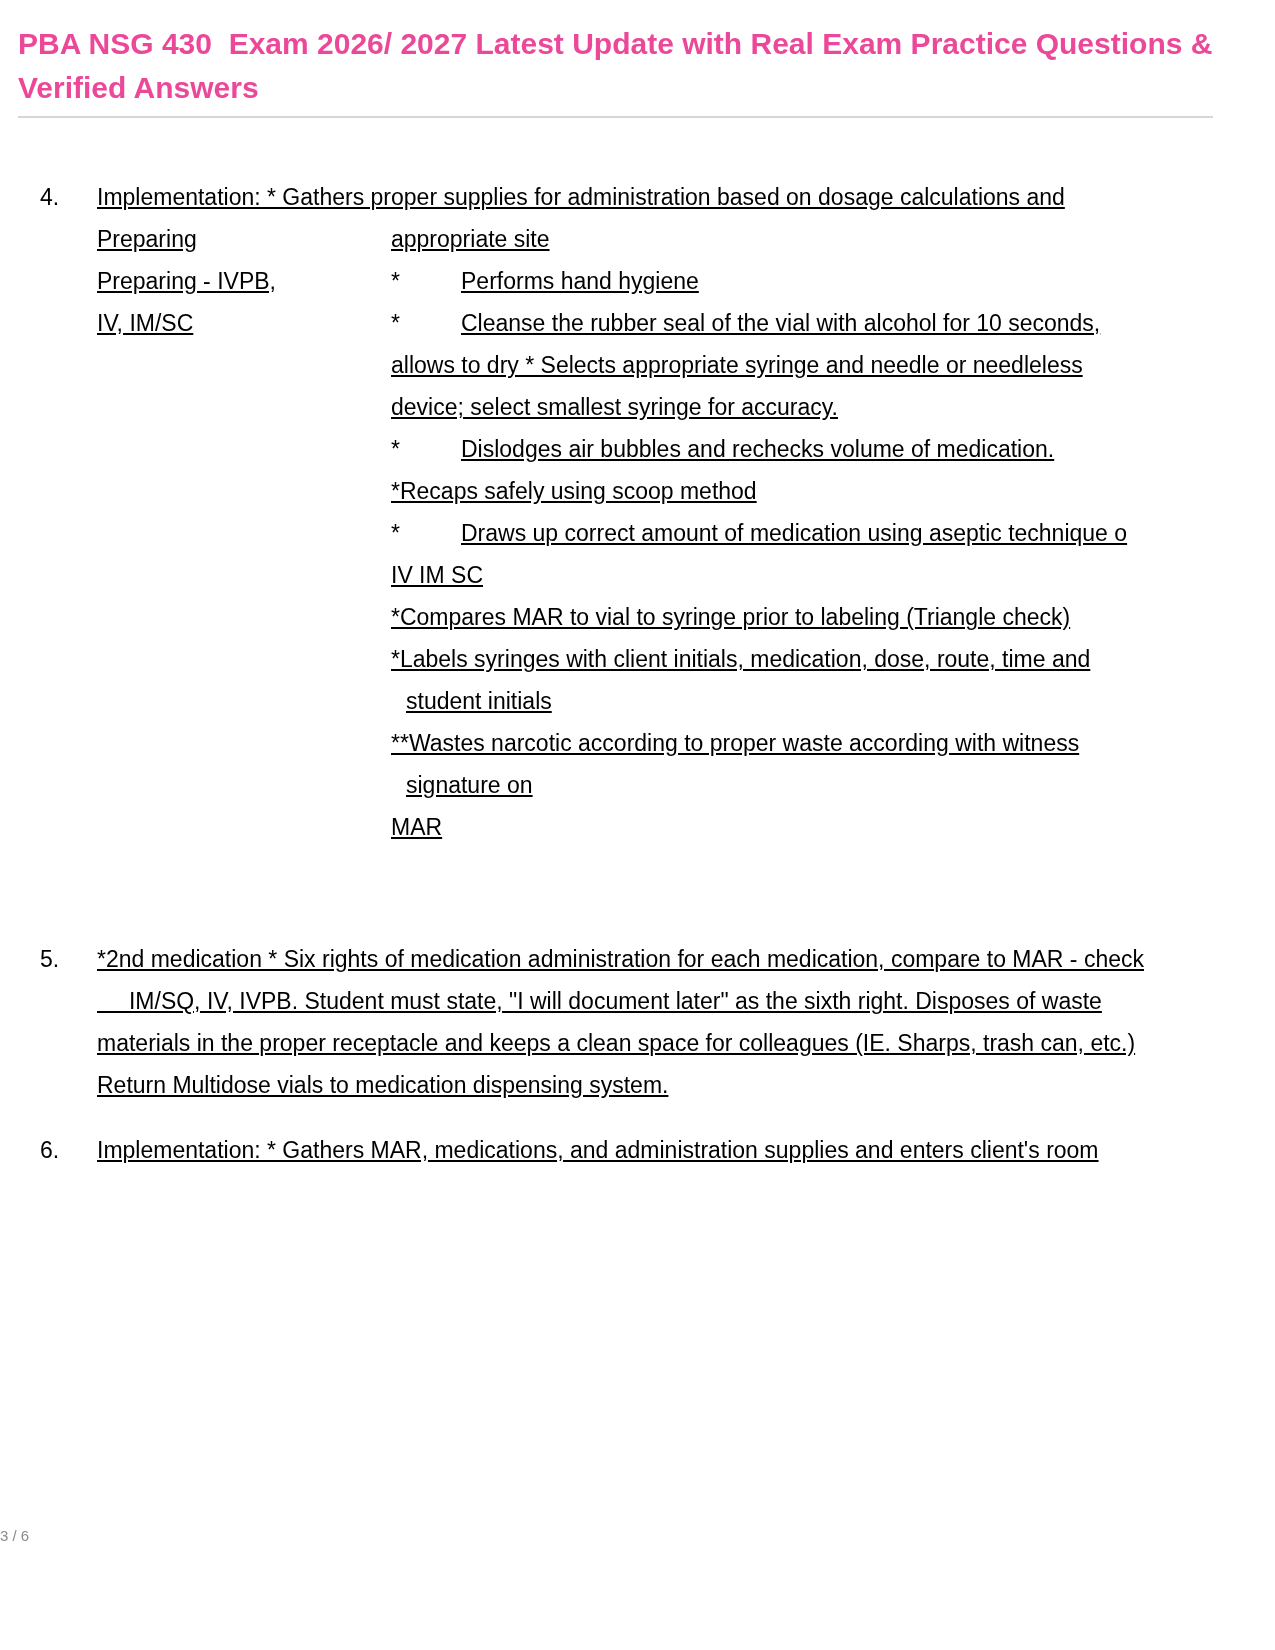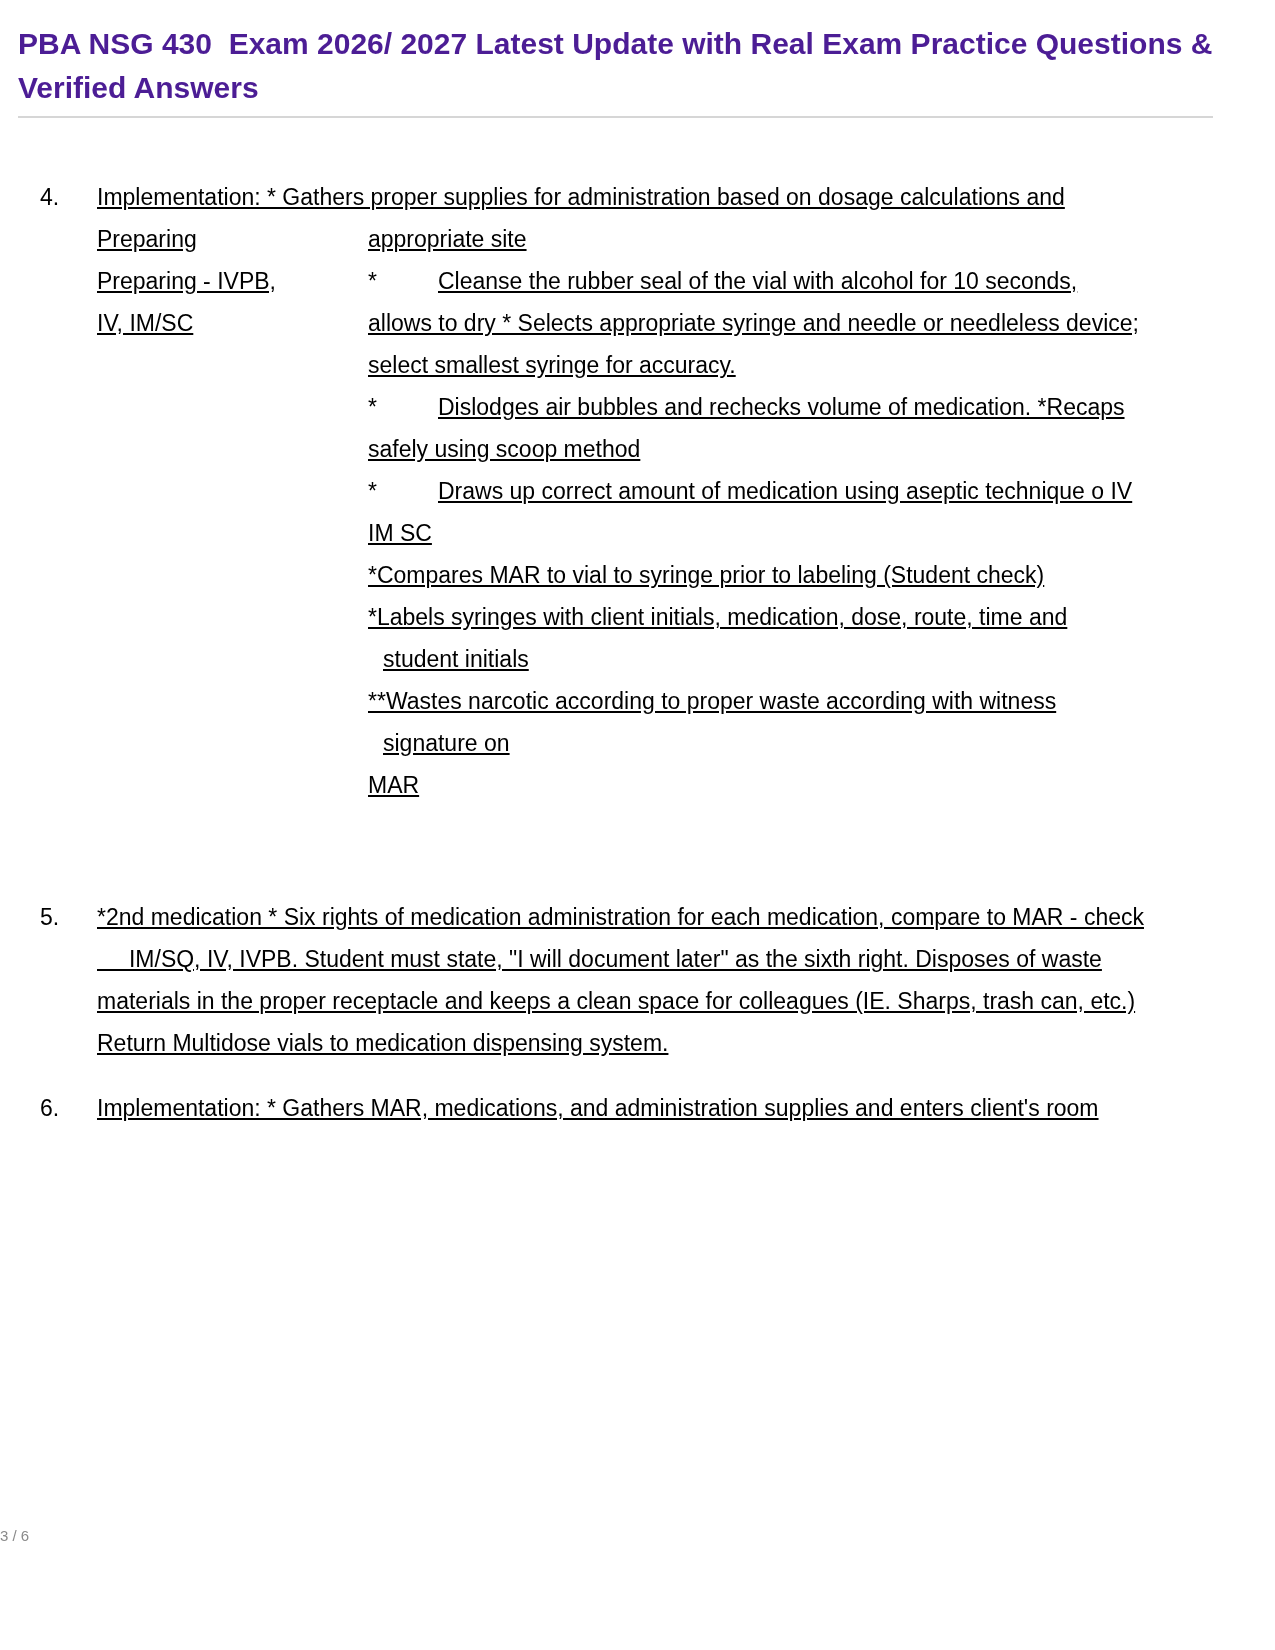--- a/index.html
+++ b/index.html
@@ -13,37 +13,37 @@
   }
   .page { position: relative; width: 1275px; height: 1650px; }
 
   .header {
     margin: 22px 62px 0 18px;
     padding-bottom: 6px;
     border-bottom: 2px solid #d6d6d6;
   }
   .title {
     margin: 0;
-    color: #4c1d95;
+    color: #ec4899;
     font-size: 30px;
     line-height: 44px;
     font-weight: 700;
   }
 
   .items { margin: 0 130px 0 40px; }
   .item { display: flex; font-size: 23px; line-height: 42px; }
   .num { flex: 0 0 57px; }
   .content { flex: 1 1 auto; min-width: 0; text-decoration: underline; }
 
   .item4 { margin-top: 58px; }
   .item5 { margin-top: 90px; }
   .item6 { margin-top: 23px; }
   .item6 .content { text-align: justify; }
 
-  .cols { display: flex; }
+  .cols { display: flex; gap: 23px; }
   .leftcol { flex: 0 0 271px; }
   .rightcol { flex: 1 1 auto; min-width: 0; }
 
   p.para { margin: 0; }
   p.hang { padding-left: 15px; text-indent: -15px; }
   .tab { display: inline-block; width: 70px; }
 
   .footer {
     position: absolute;
     left: 0; right: 0; top: 1505px;
@@ -68,24 +68,25 @@
       <div class="content">
         <p class="para">Implementation: * Gathers proper supplies for administration based on dosage calculations and</p>
         <div class="cols">
           <div class="leftcol">
             <div>Preparing</div>
             <div>Preparing - IVPB,</div>
             <div>IV, IM/SC</div>
           </div>
           <div class="rightcol">
             <p class="para"><span>appropriate site</span></p>
+            <p class="para"><span class="tab">*</span><span>Performs hand hygiene</span></p>
             <p class="para"><span class="tab">*</span><span>Cleanse the rubber seal of the vial with alcohol for 10 seconds, allows to dry * Selects appropriate syringe and needle or needleless device; select smallest syringe for accuracy.</span></p>
             <p class="para"><span class="tab">*</span><span>Dislodges air bubbles and rechecks volume of medication. *Recaps safely using scoop method</span></p>
             <p class="para"><span class="tab">*</span><span>Draws up correct amount of medication using aseptic technique o IV IM SC</span></p>
-            <p class="para hang"><span>*Compares MAR to vial to syringe prior to labeling (Student check)</span></p>
+            <p class="para hang"><span>*Compares MAR to vial to syringe prior to labeling (Triangle check)</span></p>
             <p class="para hang"><span>*Labels syringes with client initials, medication, dose, route, time and student initials</span></p>
             <p class="para hang"><span>**Wastes narcotic according to proper waste according with witness signature on</span></p>
             <p class="para"><span>MAR</span></p>
           </div>
         </div>
       </div>
     </div>
 
     <div class="item item5">
       <div class="num">5.</div>

